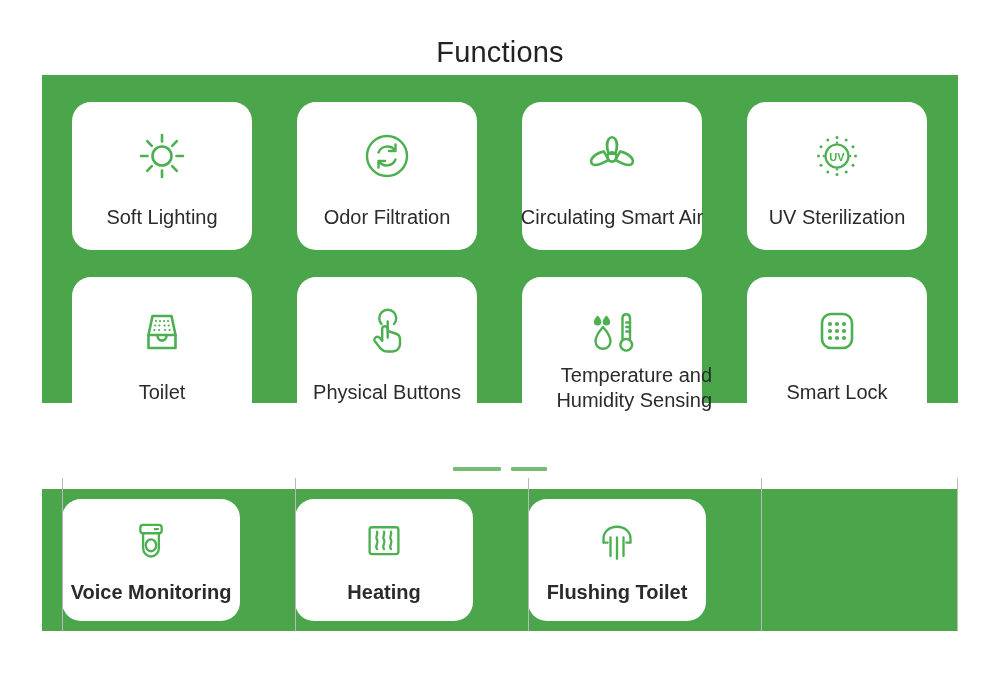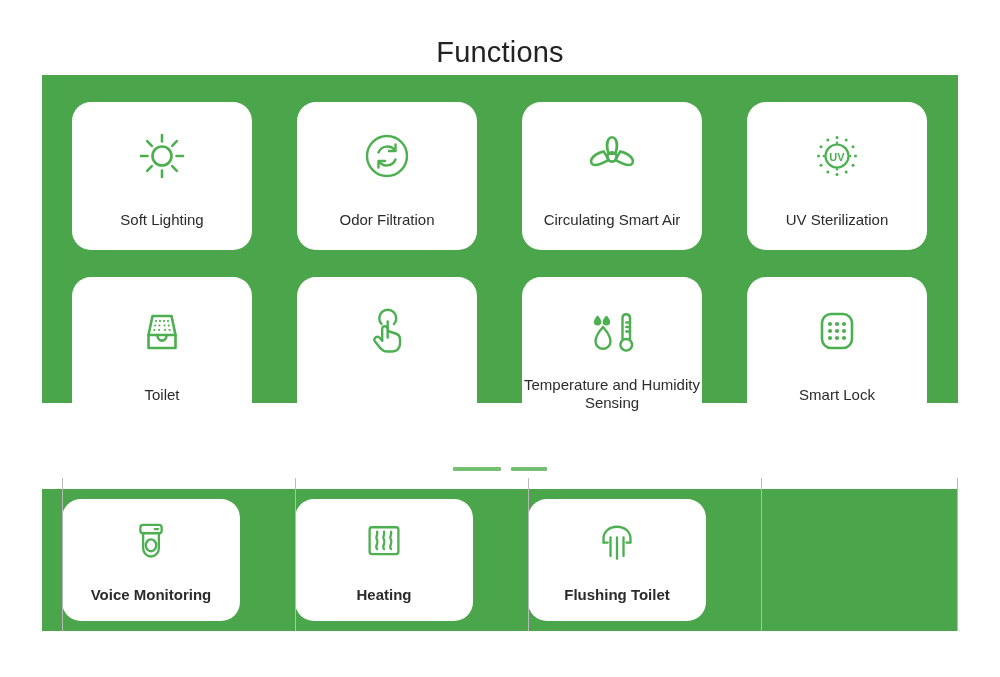--- a/index.html
+++ b/index.html
@@ -82,24 +82,24 @@
     height: 56px;
     display: flex;
     align-items: center;
     justify-content: center;
   }
   .card .card-label {
     position: absolute;
     left: 50%;
     transform: translateX(-50%);
     bottom: 20px;
-    font-size: 15px;
+    font-size: 20px;
     color: #2b2b2b;
     white-space: nowrap;
-    text-align: center;
+    text-align: right;
     line-height: 1.25;
   }
   .card .card-label.two-line {
     white-space: normal;
     width: 200px;
     bottom: 12px;
   }
 
   
   .options-band {
@@ -264,20 +264,21 @@
         <svg width="56" height="56" viewBox="0 0 56 56" fill="none" stroke="#4caf50" stroke-width="2.4" stroke-linejoin="round" stroke-linecap="round">
           <path d="M22.5 21 A8.5 8.5 0 1 1 35 21"></path>
           <path d="M28.7 18.5 L28.7 34.5"></path>
           <path d="M28.7 28 L36.5 30.5 C39.5 31.4 41 33.2 41 36.2 L41 41
                    C41 45.3 37.8 48.5 33.5 48.5 L28.5 48.5
                    C25.2 48.5 23 47.2 21.2 45 L16 38.6
                    C14.8 37.1 15.2 35.2 16.8 34.3 C18.2 33.5 19.7 33.8 20.8 35 L23.2 37.6"></path>
           <path d="M23.2 37.6 L23.2 25.5 A2.8 2.8 0 0 1 28.7 25.5"></path>
         </svg>
       </div>
+      <div class="card-label">Physical Buttons</div>
     </div>
 
     <div class="card">
       <div class="icon">
         <svg width="56" height="56" viewBox="0 0 56 56" fill="none" stroke="#4caf50" stroke-width="2.4" stroke-linejoin="round" stroke-linecap="round">
           <path d="M19 24 C19 24 11.5 32.5 11.5 38.2 C11.5 42.4 14.9 45.8 19 45.8
                    C23.1 45.8 26.5 42.4 26.5 38.2 C26.5 32.5 19 24 19 24 Z"></path>
           <path d="M13.6 14 C13.6 14 11 17 11 18.8 C11 20.3 12.2 21.4 13.6 21.4
                    C15 21.4 16.2 20.3 16.2 18.8 C16.2 17 13.6 14 13.6 14 Z" fill="#4caf50"></path>
           <path d="M22.4 14 C22.4 14 19.8 17 19.8 18.8 C19.8 20.3 21 21.4 22.4 21.4

